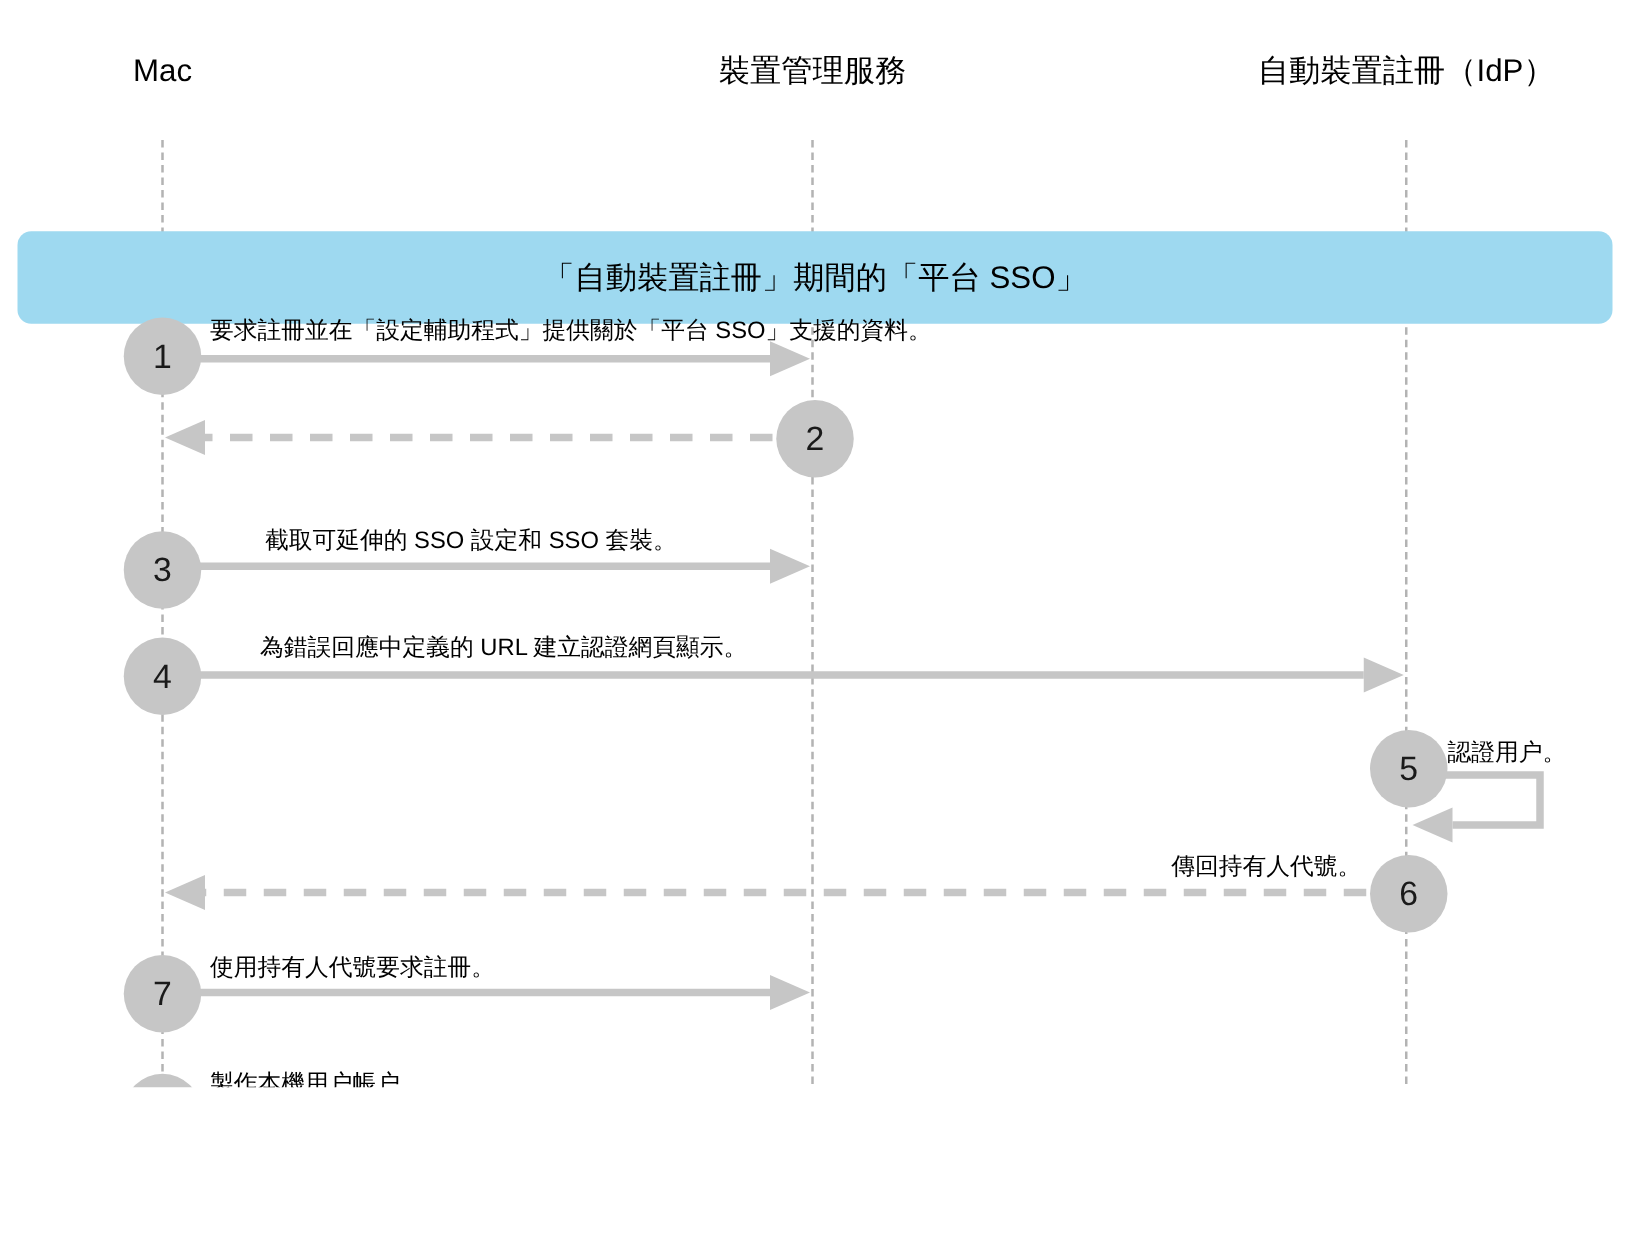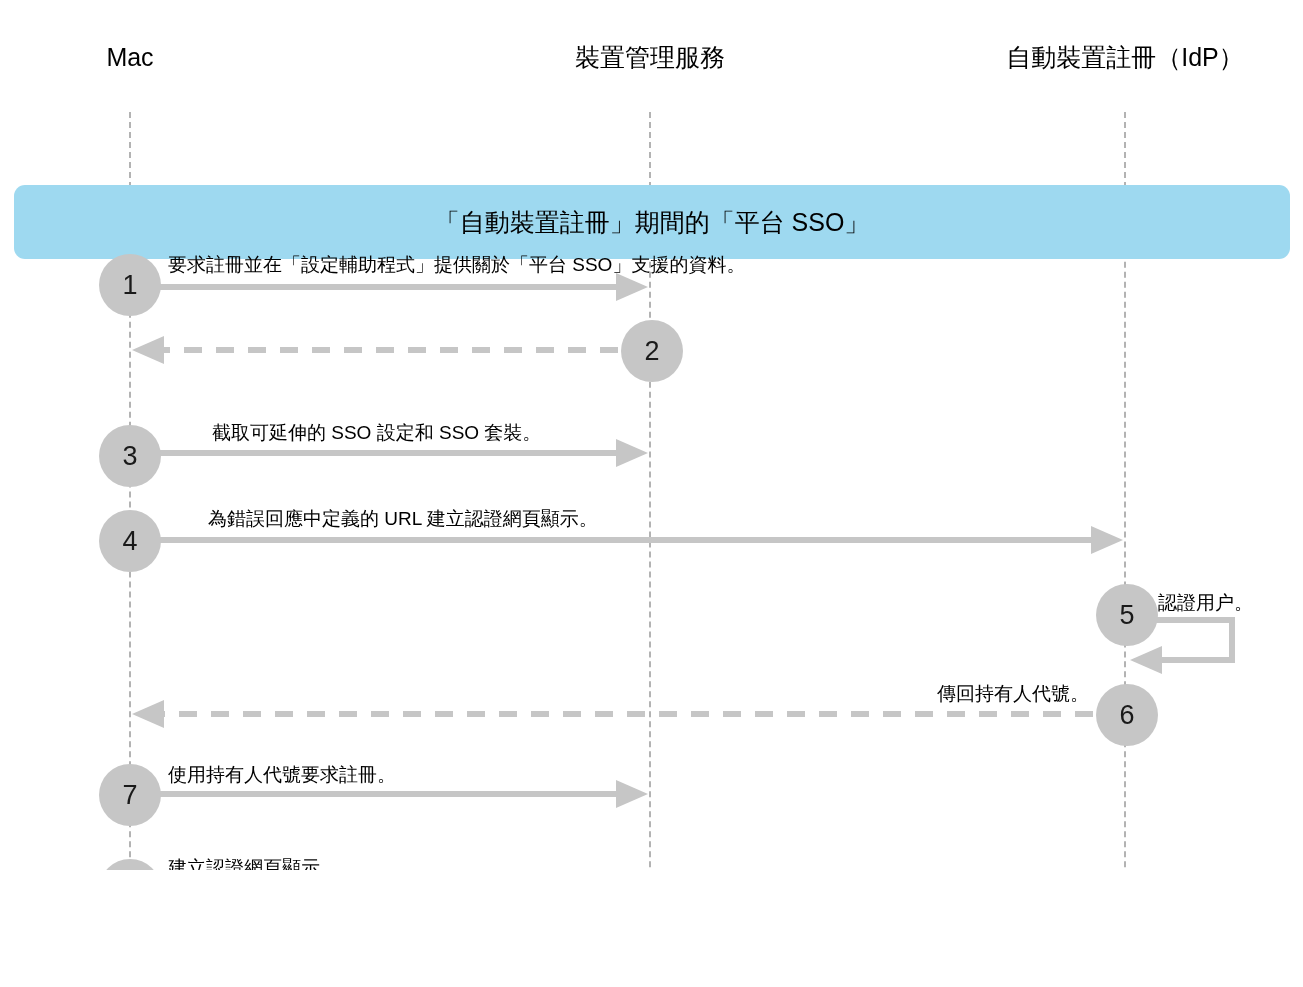--- a/index.html
+++ b/index.html
@@ -176,15 +176,15 @@
   <div class="step-bubble" style="left:1127px; top:715px;">6</div>
   <div class="step-bubble" style="left:130px; top:795px;">7</div>
   <div class="step-bubble" style="left:130px; top:890px;">8</div>
 
   <div class="msg-label" style="left:168px; top:252px;">要求註冊並在「設定輔助程式」提供關於「平台 SSO」支援的資料。</div>
   <div class="msg-label" style="left:168px; top:420px;margin-left:44px;">截取可延伸的 SSO 設定和 SSO 套裝。</div>
   <div class="msg-label" style="left:168px; top:506px;margin-left:40px;">為錯誤回應中定義的 URL 建立認證網頁顯示。</div>
   <div class="msg-label" style="left:1158px; top:580px;margin-top:10px;">認證用户。</div>
   <div class="msg-label right-aligned" style="left:1089px; top:681px;">傳回持有人代號。</div>
   <div class="msg-label" style="left:168px; top:762px;">使用持有人代號要求註冊。</div>
-  <div class="msg-label" style="left:168px; top:855px;">建立認證網頁顯示。</div>
+  <div class="msg-label" style="left:168px; top:855px;">製作本機用户帳户。</div>
 
 </div>
 
 </body></html>

